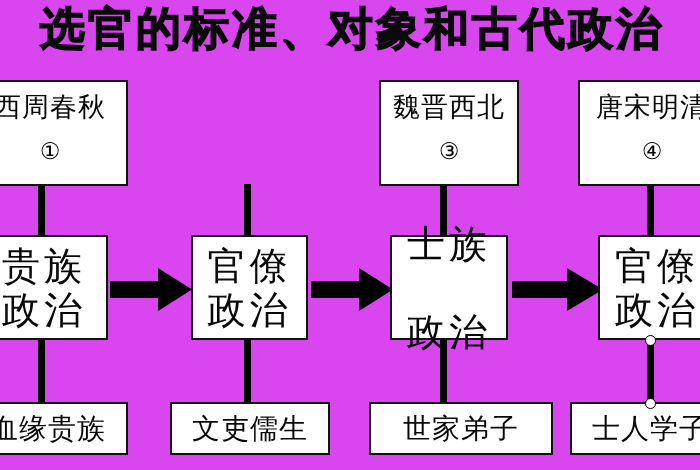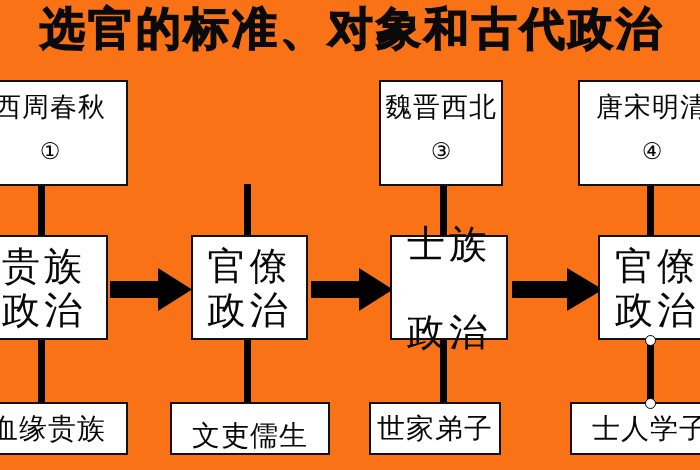--- a/index.html
+++ b/index.html
@@ -11,21 +11,21 @@
     width: 700px;
     height: 470px;
     overflow: hidden;
     font-family: "DejaVu Sans", "Liberation Sans", sans-serif;
   }
 
   #canvas {
     position: relative;
     width: 700px;
     height: 470px;
-    background: #f97316;
+    background: #d946ef;
     overflow: hidden;
   }
 
   
   .title {
     position: absolute;
     left: -18px;
     top: -2px;
     width: 740px;
     height: 64px;
@@ -154,44 +154,44 @@
 
   <div class="vconn" style="left:244px; top:184px; height:56px;"></div>
   <div class="vconn" style="left:244px; top:336px; height:70px;"></div>
 
 
   <div class="box pol-box" style="left:191px; top:235px; width:117px; height:105px;">
     <span class="pol-line">官僚</span>
     <span class="pol-line">政治</span>
   </div>
 
-  <div class="box grp-box" style="left:170px; top:402px; width:160px; height:53px;align-items:flex-end;">
+  <div class="box grp-box" style="left:170px; top:402px; width:160px; height:53px;">
     <span class="grp-label">文吏儒生</span>
   </div>
 
   <div class="arrow" style="left:311px; top:268px; width:82px; height:43px;">
     <svg width="82" height="43" viewBox="0 0 82 43">
       <polygon points="0,13 48,13 48,0 82,21.5 48,43 48,30 0,30" fill="#000000"></polygon>
     </svg>
   </div>
 
   <div class="vconn" style="left:440px; top:184px; height:56px;"></div>
   <div class="vconn" style="left:440px; top:336px; height:70px;"></div>
 
-  <div class="box era-box" style="left:379px; top:80px; width:124px; height:106px;">
+  <div class="box era-box" style="left:379px; top:80px; width:140px; height:106px;">
     <span class="era-label">魏晋西北</span>
     <span class="era-num">③</span>
   </div>
 
   <div class="box pol-box" style="left:390px; top:235px; width:118px; height:105px;gap:44px;">
     <span class="pol-line">士族</span>
     <span class="pol-line">政治</span>
   </div>
 
-  <div class="box grp-box" style="left:369px; top:402px; width:132px; height:53px;">
+  <div class="box grp-box" style="left:369px; top:402px; width:184px; height:53px;">
     <span class="grp-label">世家弟子</span>
   </div>
 
   <div class="arrow" style="left:512px; top:268px; width:91px; height:43px;">
     <svg width="91" height="43" viewBox="0 0 91 43">
       <polygon points="0,13 55,13 55,0 91,21.5 55,43 55,30 0,30" fill="#000000"></polygon>
     </svg>
   </div>
 
   <div class="vconn" style="left:647px; top:184px; height:56px;"></div>

